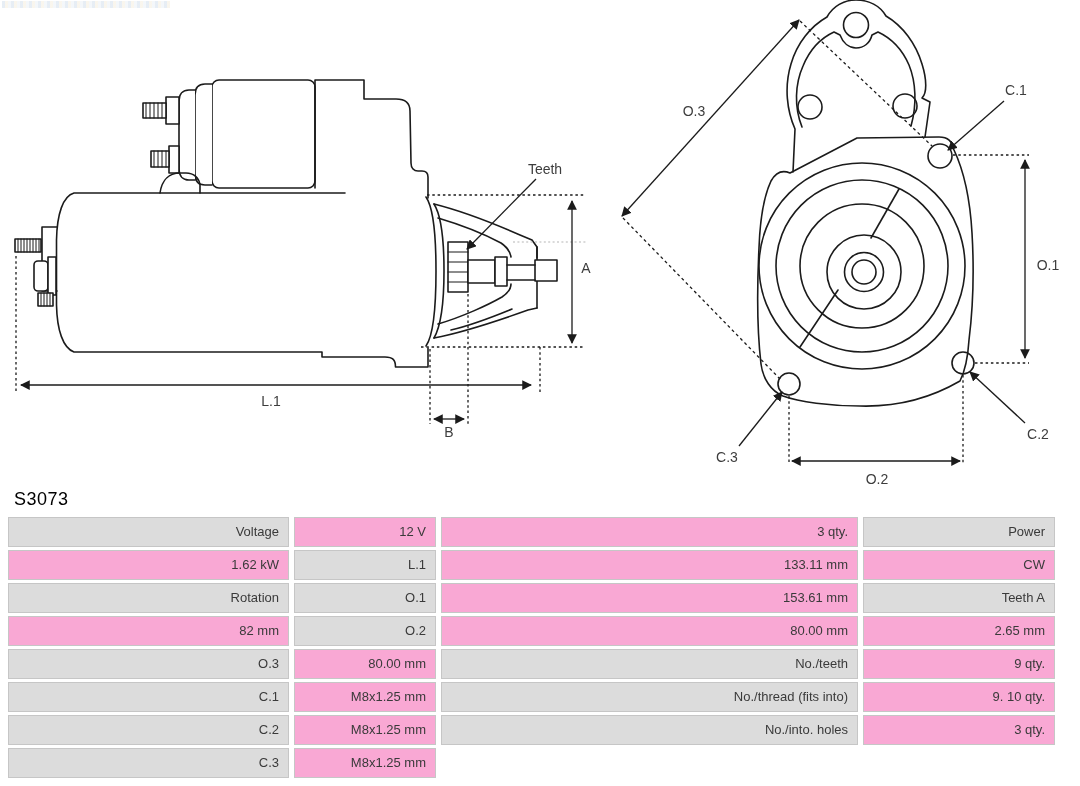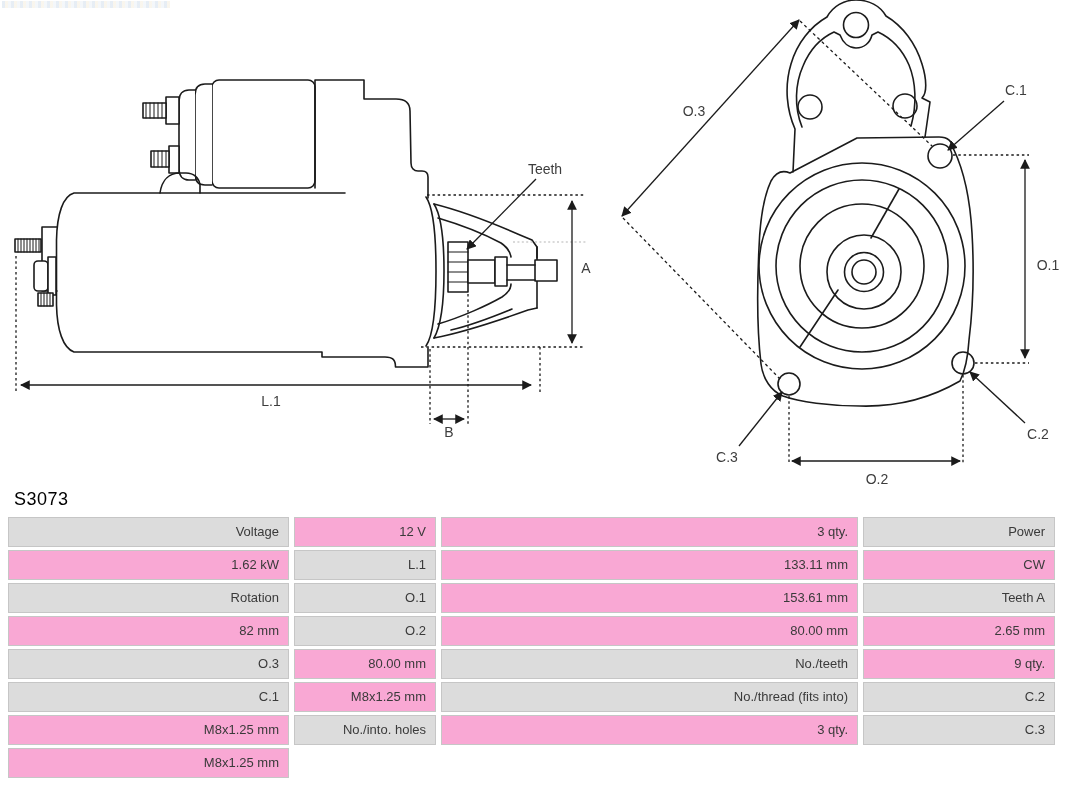--- a/index.html
+++ b/index.html
@@ -166,20 +166,21 @@
     <div class="c v">2.65 mm</div>
     <div class="c l">O.3</div>
     <div class="c v">80.00 mm</div>
 
     <div class="c l">No./teeth</div>
     <div class="c v">9 qty.</div>
     <div class="c l">C.1</div>
     <div class="c v">M8x1.25 mm</div>
 
     <div class="c l">No./thread (fits into)</div>
+    <div class="c v">9. 10 qty.</div>
     <div class="c l">C.2</div>
     <div class="c v">M8x1.25 mm</div>
 
     <div class="c l">No./into. holes</div>
     <div class="c v">3 qty.</div>
     <div class="c l">C.3</div>
     <div class="c v">M8x1.25 mm</div>
   </div>
 
 </div>

